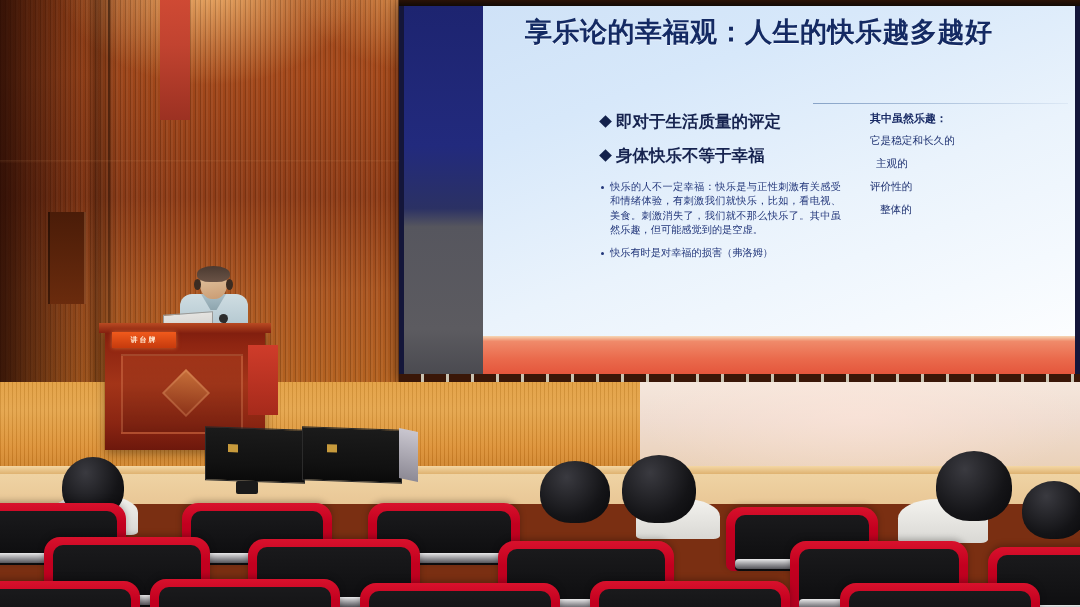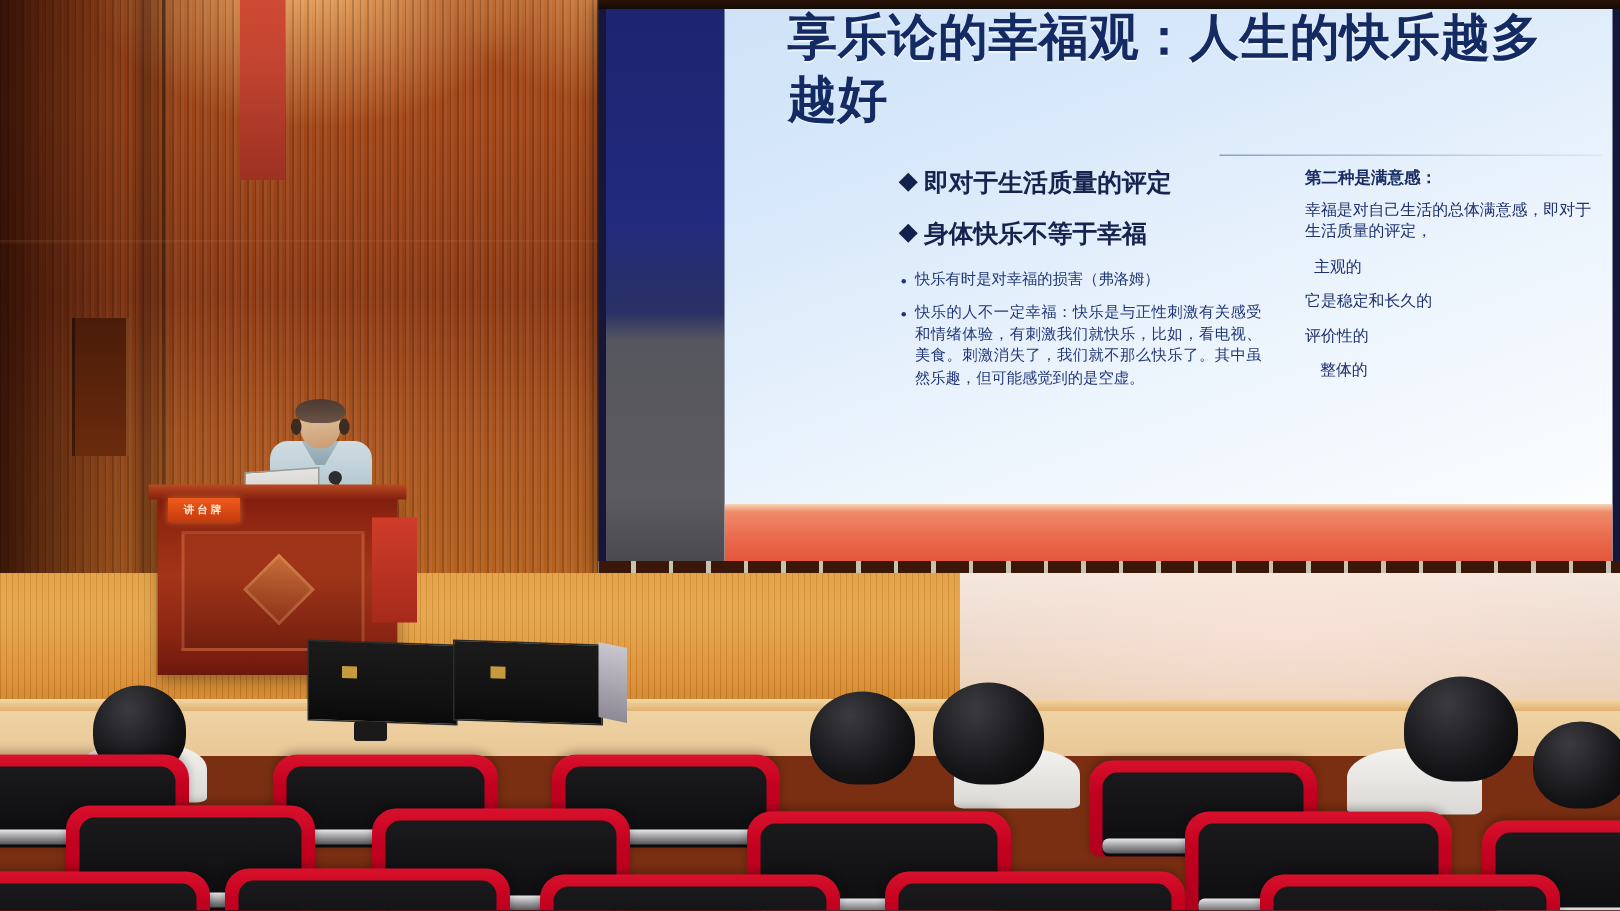--- a/index.html
+++ b/index.html
@@ -57,22 +57,22 @@
   .screen-left-band{
     position:absolute;left:5px;top:6px;width:79px;height:368px;
     background:linear-gradient(180deg,#1d2470 0%,#222a7d 38%,#2b3164 55%,#56565e 60%,#5c5b60 88%,#4a4a50 100%);
   }
   .slide{
     position:absolute;left:84px;top:6px;width:592px;height:368px;
     background:linear-gradient(160deg,#cfe2f7 0%,#d7e8fa 24%,#eaf3fc 55%,#f4f9fe 78%,#ffffff 100%);
     overflow:hidden;
   }
   .slide-title{
-    position:absolute;left:42px;top:0;width:530px;
-    font-size:33px;line-height:1.25;font-weight:bold;color:#142a63;
+    position:absolute;left:42px;top:10px;width:530px;
+    font-size:27px;line-height:1.25;font-weight:bold;color:#142a63;
     letter-spacing:.5px;
     text-shadow:0 1px 0 rgba(255,255,255,.6);
   }
   .slide-rule{
     position:absolute;left:330px;top:97px;width:255px;height:1px;
     background:linear-gradient(90deg,rgba(120,150,190,.85),rgba(150,175,205,.15));
   }
   .col-left{position:absolute;left:118px;top:106px;width:240px;}
   .col-right{position:absolute;left:387px;top:105px;width:200px;}
 
@@ -193,21 +193,21 @@
   }
   .mic{
     position:absolute;left:222px;top:318px;width:3px;height:26px;
     background:#3a3a3a;transform:rotate(7deg);
   }
   .mic-head{
     position:absolute;left:219px;top:314px;width:9px;height:9px;border-radius:50%;
     background:#2c2c2c;
   }
   .name-plate{
-    position:absolute;left:112px;top:332px;width:48px;height:16px;
+    position:absolute;left:112px;top:332px;width:64px;height:16px;
     background:linear-gradient(180deg,#f05a1c,#c63a0d);
     box-shadow:0 0 4px rgba(255,140,60,.6);
     display:flex;align-items:center;justify-content:center;
     font-size:7px;color:#ffe9d2;letter-spacing:2px;font-weight:bold;
     overflow:hidden;filter:blur(.4px);
   }
   .chair-edge{
     position:absolute;left:248px;top:345px;width:30px;height:70px;
     background:linear-gradient(180deg,#cf3c2a,#a62a1b);
   }
@@ -293,34 +293,33 @@
           <span>即对于生活质量的评定</span>
         </div>
 
         <div class="dia-line">
           <span class="dia"></span>
           <span>身体快乐不等于幸福</span>
         </div>
 
         <div class="sub-bullet">
           <span class="dot"></span>
+          <span>快乐的人不一定幸福：快乐是与正性刺激有关感受和情绪体验，有刺激我们就快乐，比如，看电视、美食。刺激消失了，我们就不那么快乐了。其中虽然乐趣，但可能感觉到的是空虚。</span>
+        </div>
+
+        <div class="sub-bullet">
+          <span class="dot"></span>
           <span>快乐有时是对幸福的损害（弗洛姆）</span>
         </div>
-
-        <div class="sub-bullet">
-          <span class="dot"></span>
-          <span>快乐的人不一定幸福：快乐是与正性刺激有关感受和情绪体验，有刺激我们就快乐，比如，看电视、美食。刺激消失了，我们就不那么快乐了。其中虽然乐趣，但可能感觉到的是空虚。</span>
-        </div>
       </div>
 
       <div class="col-right">
-        <div class="r-head">第二种是满意感：</div>
-        <div class="r-body">幸福是对自己生活的总体满意感，即对于生活质量的评定，</div>
+        <div class="r-head">其中虽然乐趣：</div>
+        <div class="r-item">它是稳定和长久的</div>
         <div class="r-item i1">主观的</div>
-        <div class="r-item">它是稳定和长久的</div>
         <div class="r-item">评价性的</div>
         <div class="r-item i2">整体的</div>
       </div>
 
       <div class="slide-footer"></div>
     </div>
 
     <div class="screen-bottom-bar"></div>
   </div>
 

